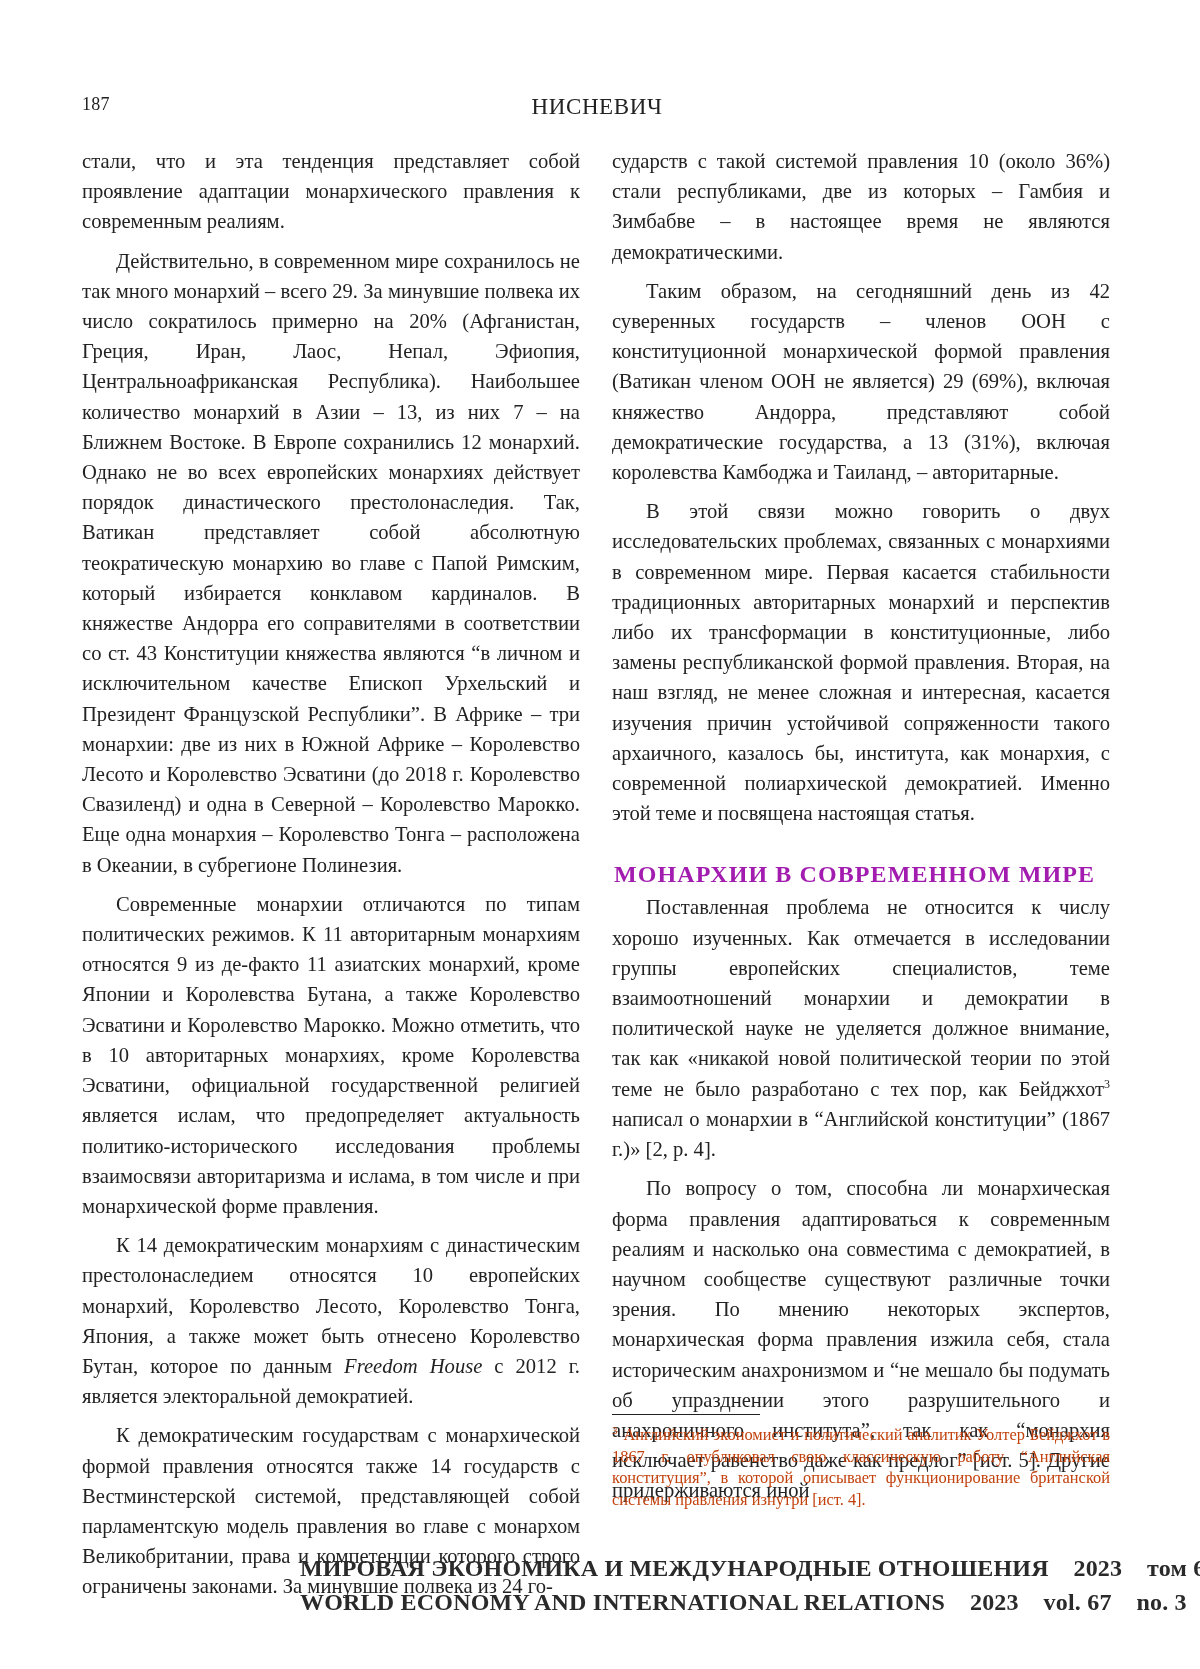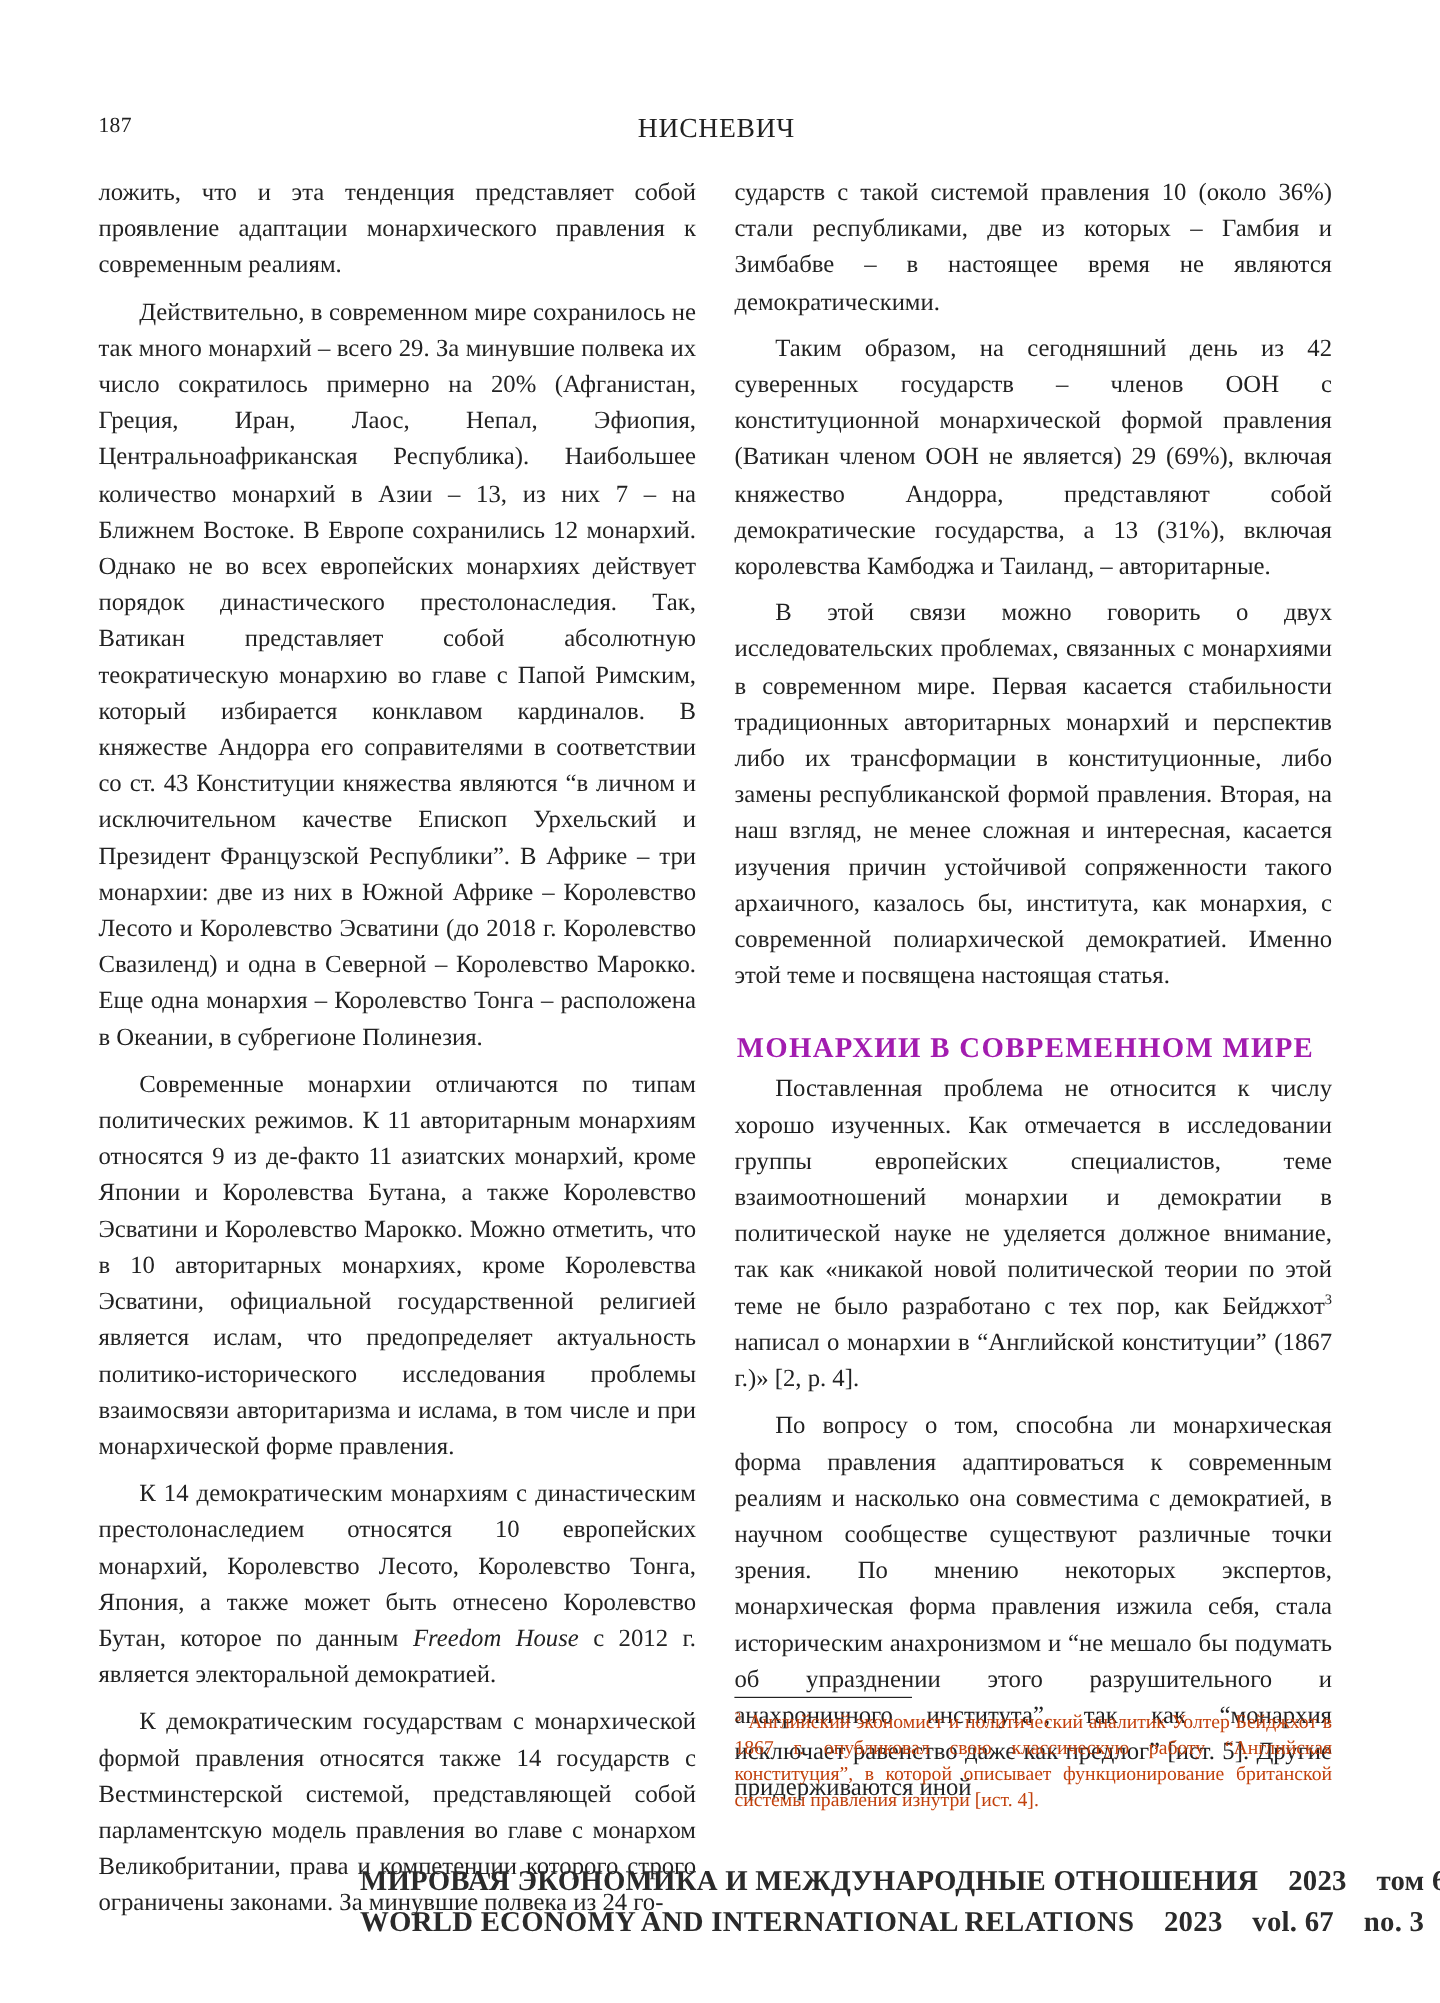--- a/index.html
+++ b/index.html
@@ -51,21 +51,21 @@
 </style>
 </head>
 <body>
 
 <div class="running-head">
   <span class="page-num">187</span>
   <span class="author">НИСНЕВИЧ</span>
 </div>
 
 <div class="col col-left">
-  <p class="cont">ложить, что и эта тенденция представляет собой проявление адаптации монархического правления к современным реалиям.</p>
+  <p class="cont">стали, что и эта тенденция представляет собой проявление адаптации монархического правления к современным реалиям.</p>
   <p>Действительно, в современном мире сохранилось не так много монархий – всего 29. За минувшие полвека их число сократилось примерно на 20% (Афганистан, Греция, Иран, Лаос, Непал, Эфиопия, Центральноафриканская Республика). Наибольшее количество монархий в Азии – 13, из них 7 – на Ближнем Востоке. В Европе сохранились 12 монархий. Однако не во всех европейских монархиях действует порядок династического престолонаследия. Так, Ватикан представляет собой абсолютную теократическую монархию во главе с Папой Римским, который избирается конклавом кардиналов. В княжестве Андорра его соправителями в соответствии со ст. 43 Конституции княжества являются “в личном и исключительном качестве Епископ Урхельский и Президент Французской Республики”. В Африке – три монархии: две из них в Южной Африке – Королевство Лесото и Королевство Эсватини (до 2018 г. Королевство Свазиленд) и одна в Северной – Королевство Марокко. Еще одна монархия – Королевство Тонга – расположена в Океании, в субрегионе Полинезия.</p>
   <p>Современные монархии отличаются по типам политических режимов. К 11 авторитарным монархиям относятся 9 из де-факто 11 азиатских монархий, кроме Японии и Королевства Бутана, а также Королевство Эсватини и Королевство Марокко. Можно отметить, что в 10 авторитарных монархиях, кроме Королевства Эсватини, официальной государственной религией является ислам, что предопределяет актуальность политико-исторического исследования проблемы взаимосвязи авторитаризма и ислама, в том числе и при монархической форме правления.</p>
   <p><span>К 14 демократическим монархиям с династическим престолонаследием относятся 10 европейских монархий, Королевство Лесото, Королевство Тонга, Япония, а также может быть отнесено Королевство Бутан, которое по данным </span><em>Freedom House</em><span> с 2012 г. является электоральной демократией.</span></p>
   <p>К демократическим государствам с монархической формой правления относятся также 14 государств с Вестминстерской системой, представляющей собой парламентскую модель правления во главе с монархом Великобритании, права и компетенции которого строго ограничены законами. За минувшие полвека из 24 го-</p>
 </div>
 
 <div class="col col-right">
   <p class="cont">сударств с такой системой правления 10 (около 36%) стали республиками, две из которых – Гамбия и Зимбабве – в настоящее время не являются демократическими.</p>
   <p>Таким образом, на сегодняшний день из 42 суверенных государств – членов ООН с конституционной монархической формой правления (Ватикан членом ООН не является) 29 (69%), включая княжество Андорра, представляют собой демократические государства, а 13 (31%), включая королевства Камбоджа и Таиланд, – авторитарные.</p>
   <p>В этой связи можно говорить о двух исследовательских проблемах, связанных с монархиями в современном мире. Первая касается стабильности традиционных авторитарных монархий и перспектив либо их трансформации в конституционные, либо замены республиканской формой правления. Вторая, на наш взгляд, не менее сложная и интересная, касается изучения причин устойчивой сопряженности такого архаичного, казалось бы, института, как монархия, с современной полиархической демократией. Именно этой теме и посвящена настоящая статья.</p>

